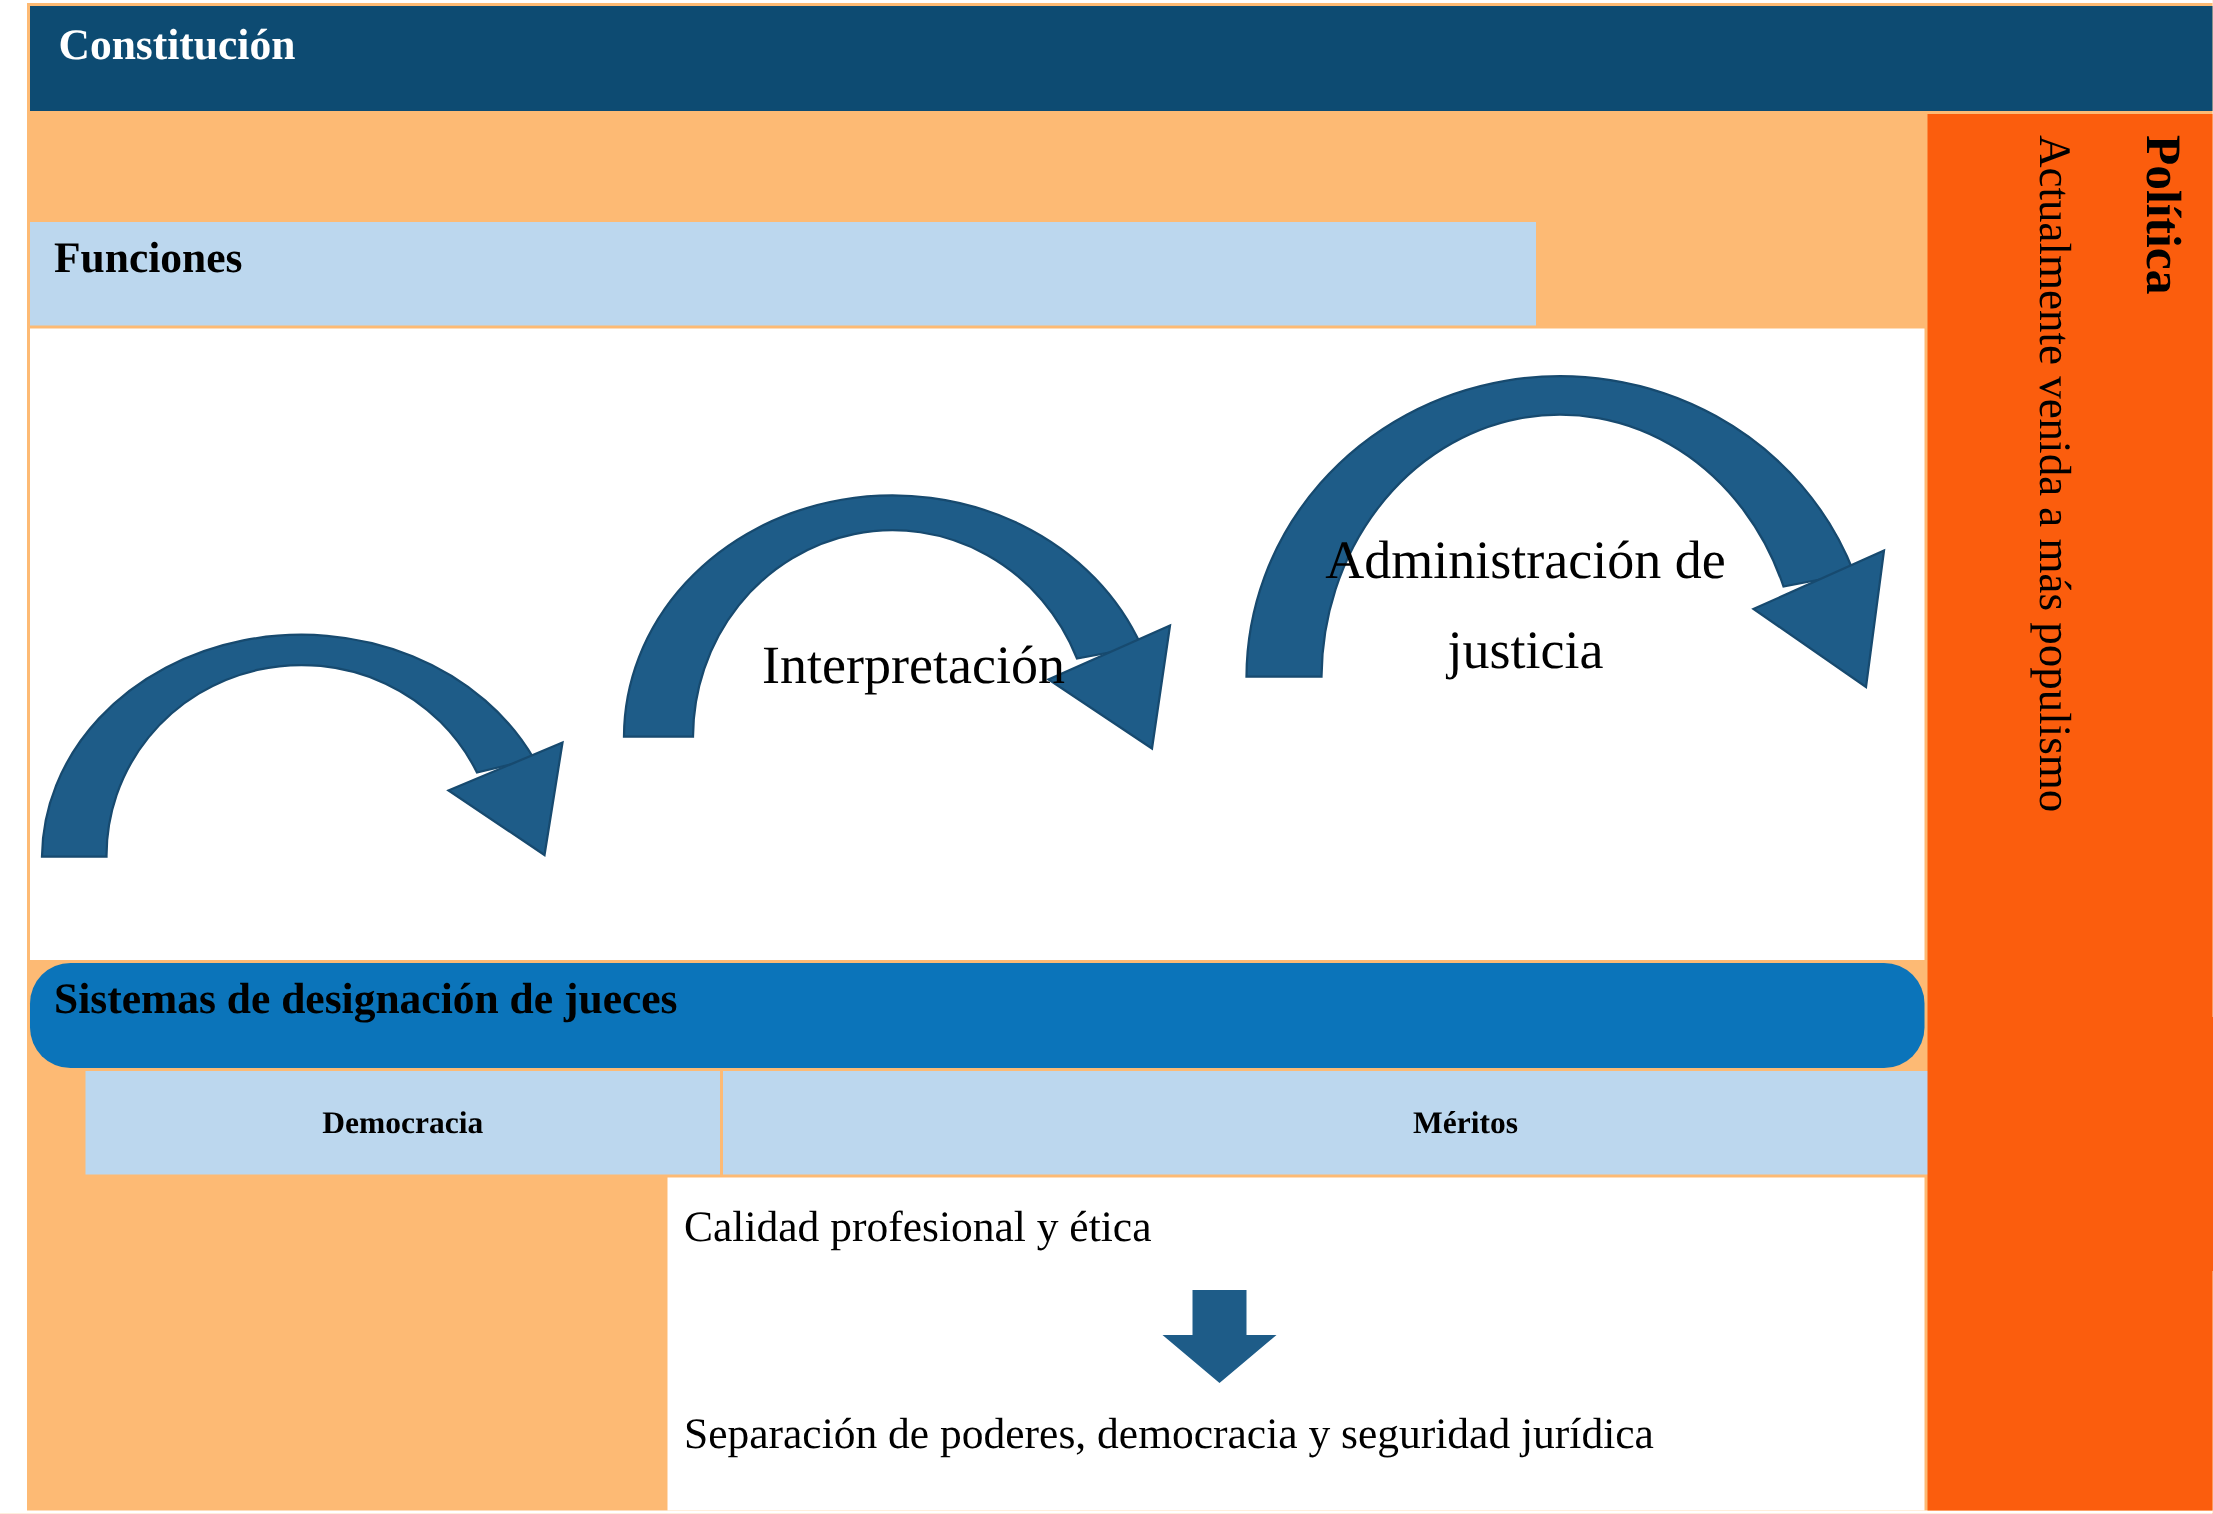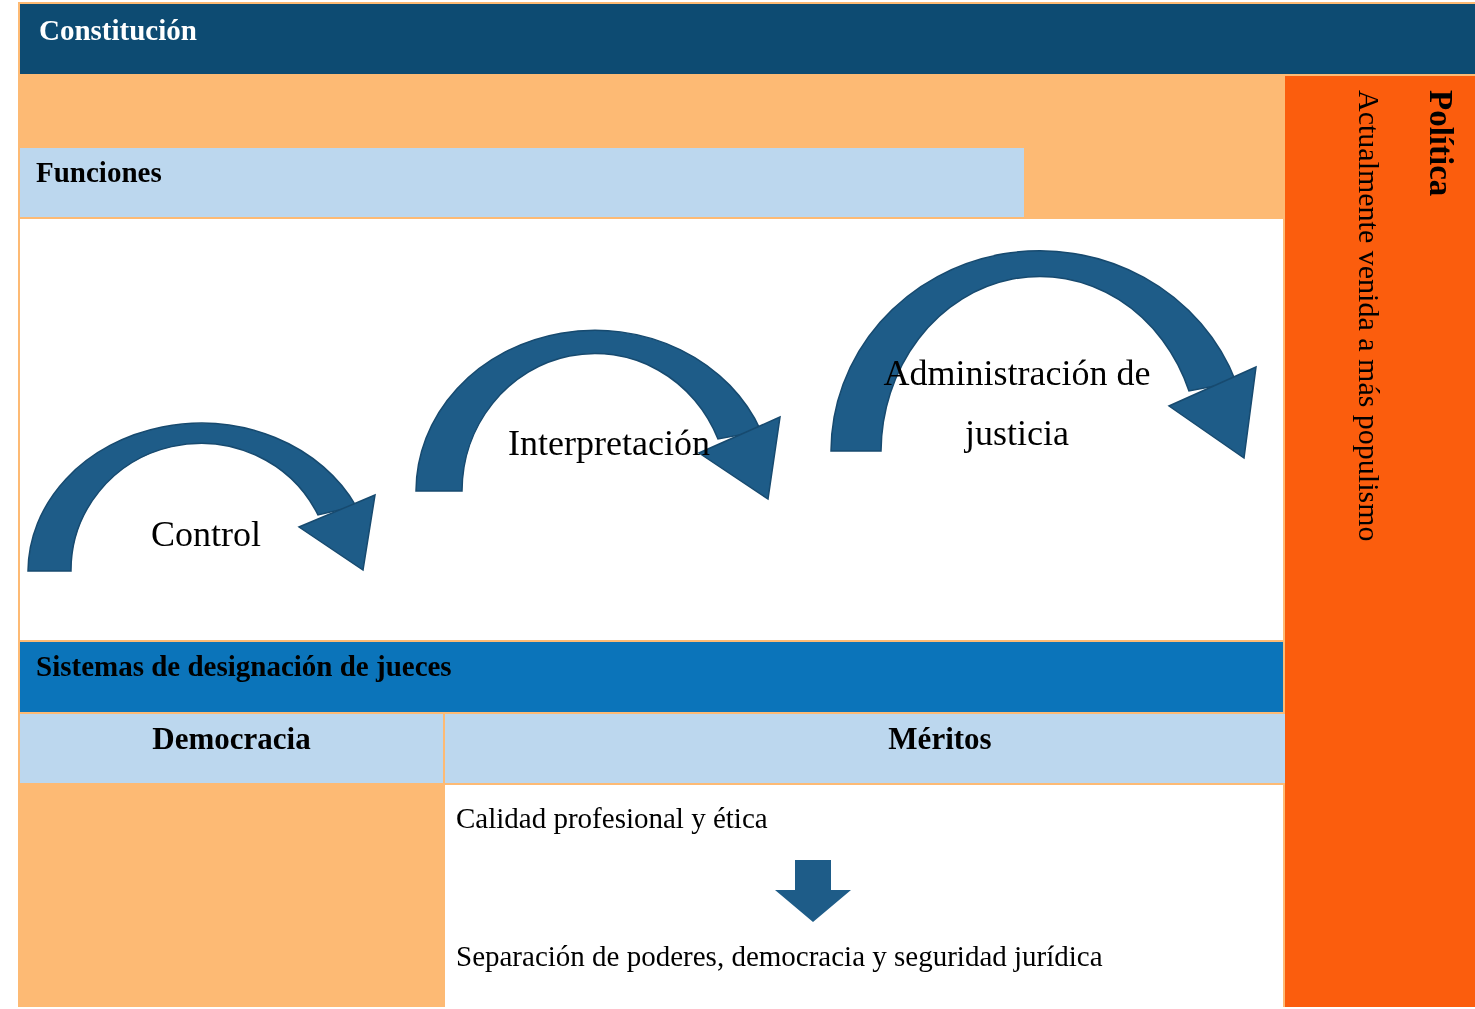--- a/index.html
+++ b/index.html
@@ -20,22 +20,23 @@
   .area-white { background: #ffffff; }
   .col-orange { background: #FB5D0D; }
 
   .bar-title {
     font-weight: bold; font-size: 29px; line-height: 1.1;
     padding: 9px 0 0 16px; white-space: nowrap;
   }
   .bar-title.on-dark { color: #ffffff; padding-left: 19px; padding-top: 11px; }
 
   .th-cell {
-    text-align: center; font-weight: bold; font-size: 31px;
-    padding-top: 7px;
+    text-align: center; font-weight: bold; font-size: 21px;
+    padding-top: 22px;
+    margin-left: 37px;
   }
 
   .cell-text { position: absolute; font-size: 29px; white-space: nowrap; }
 
   .arc-label {
     position: absolute; text-align: center; font-size: 36px;
     line-height: 60px; color: #000;
   }
 
   .sidebar-text {
@@ -75,26 +76,25 @@
         <path d="M 396 272 A 179 161 0 0 1 741 212 L 698 220 A 133 138 0 0 0 442 272 Z"></path>
         <polygon points="760,198 679,234 748,280"></polygon>
       </g>
 
       <g fill="#1E5C88" stroke="#174A6F" stroke-width="1.5">
         <path d="M 811 232 A 209 201 0 0 1 1216 163 L 1169 172 A 159 176 0 0 0 861 232 Z"></path>
         <polygon points="1236,148 1149,187 1224,239"></polygon>
       </g>
     </svg>
 
-    <div class="arc-label" style="left:36px; top:285px; width:300px;">Control</div>
     <div class="arc-label" style="left:439px; top:194px; width:300px;">Interpretación</div>
     <div class="arc-label" style="left:847px; top:124px; width:300px;">Administración de justicia</div>
   </div>
 
-  <div class="block bar-medium" style="left:2px; top:640px; width:1263px; height:70px;">
+  <div class="block bar-medium" style="left:2px; top:640px; width:1263px; height:70px;border-radius:27px;">
     <div class="bar-title">Sistemas de designación de jueces</div>
   </div>
 
   <div class="block bar-light th-cell" style="left:2px; top:712px; width:423px; height:69px;">
     <span>Democracia</span>
   </div>
   <div class="block bar-light th-cell" style="left:427px; top:712px; width:990px; height:69px;text-align:center;">
     <span>Méritos</span>
   </div>
 

